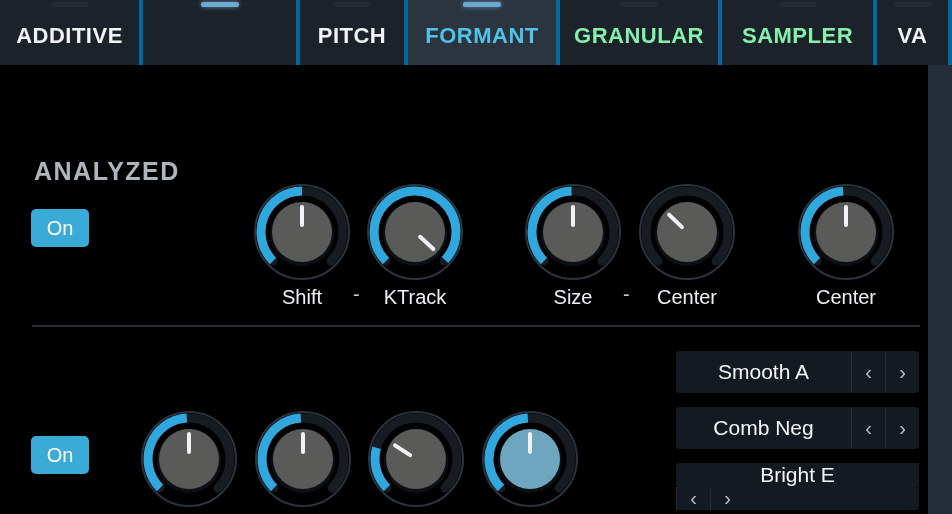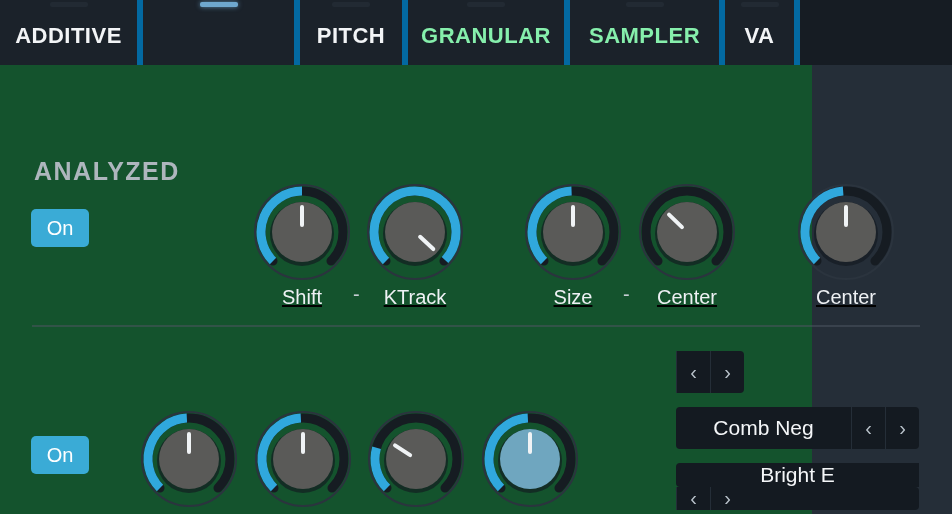--- a/index.html
+++ b/index.html
@@ -12,39 +12,39 @@
   .app{position:relative;width:952px;height:514px;}
 
   
   .tabbar{
     position:absolute;left:0;top:0;width:952px;height:65px;
     background:#161c23;display:flex;align-items:stretch;
   }
   .tab{
     position:relative;display:flex;align-items:center;justify-content:center;
     background:#1b222a;
-    border-right:6px solid #0369a1;
+    border-right:4px solid #0369a1;
     box-sizing:border-box;
     cursor:pointer;
   }
   .tab.active{background:#2b343f;}
   .tab-label{
     font-size:22px;font-weight:bold;letter-spacing:.5px;
     color:#f2f4f6;white-space:nowrap;margin-top:6px;
   }
   .tab.active .tab-label{color:#4fc3e8;}
   .tab.dim .tab-label{color:#86efac;}
   .tab-led{
     position:absolute;top:2px;left:50%;transform:translateX(-50%);
     width:38px;height:5px;border-radius:2px;background:#222a33;
   }
   .tab-led.on{background:#6fa8cf;box-shadow:0 0 5px rgba(110,170,210,.75);}
 
   
-  .panel{position:absolute;left:0;top:65px;width:812px;height:449px;background:#14532d;}
+  .panel{position:absolute;left:0;top:65px;width:928px;height:449px;background:#000000;}
 
   .section-title{
     position:absolute;font-size:25px;font-weight:bold;letter-spacing:1.5px;
     color:#aeb6bd;
   }
   #analyzed-title{left:34px;top:92px;}
   #synth-title{left:34px;top:286px;}
 
   .divider{
     position:absolute;left:32px;top:260px;width:888px;height:2px;
@@ -104,20 +104,24 @@
         <div class="tab-led"></div>
         <div class="tab-label">ADDITIVE</div>
       </div>
       <div class="tab" style="width: 157px;">
         <div class="tab-led on"></div>
       </div>
       <div class="tab" style="width: 108px;">
         <div class="tab-led"></div>
         <div class="tab-label">PITCH</div>
       </div>
+      <div class="tab active" style="width: 152px;">
+        <div class="tab-led on"></div>
+        <div class="tab-label">FORMANT</div>
+      </div>
       <div class="tab dim" style="width: 162px;">
         <div class="tab-led"></div>
         <div class="tab-label">GRANULAR</div>
       </div>
       <div class="tab dim" style="width: 155px;">
         <div class="tab-led"></div>
         <div class="tab-label">SAMPLER</div>
       </div>
       <div class="tab" style="width: 75px;">
         <div class="tab-led"></div>
@@ -255,20 +259,21 @@
               <line x1="52.00" y1="45.00" x2="52.00" y2="27.00" stroke="#f0f3f5" stroke-width="4" stroke-linecap="round"></line>
             </svg>
           </div>
           <div class="knob-label">Select</div>
         </div>
         <div class="dash" style="left: 353px; top: 218px;">-</div>
         <div class="dash" style="left: 623px; top: 218px;">-</div>
       </div>
     <div id="preset-layer">
         <div class="preset-row" style="top: 286px;">
+          <div class="preset-name">Smooth A</div>
           <div class="preset-steppers">
             <div class="step prev">‹</div>
             <div class="step next">›</div>
           </div>
         </div>
         <div class="preset-row" style="top: 342px;">
           <div class="preset-name">Comb Neg</div>
           <div class="preset-steppers">
             <div class="step prev">‹</div>
             <div class="step next">›</div>

